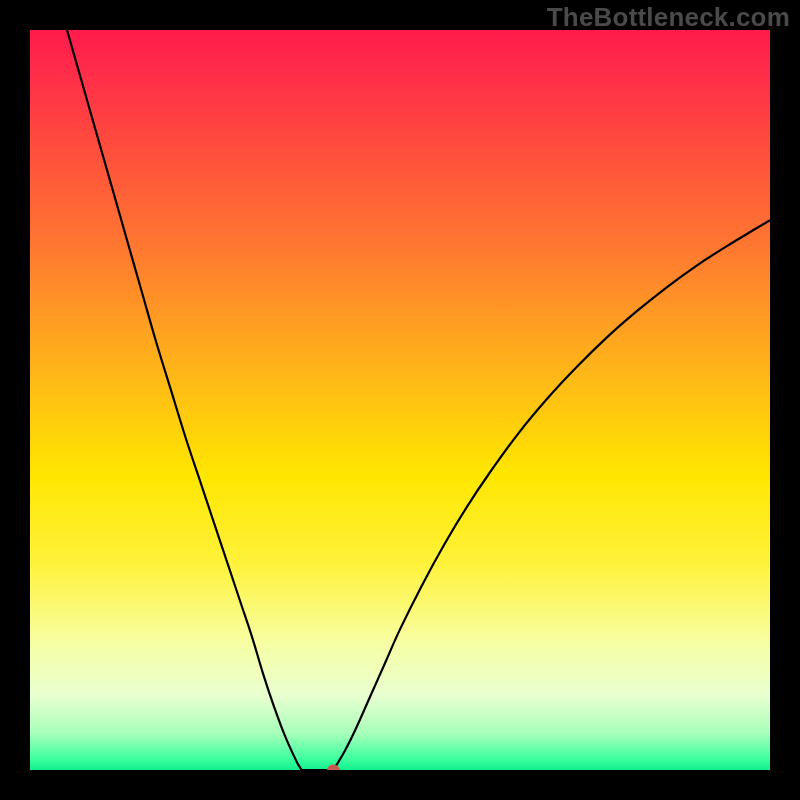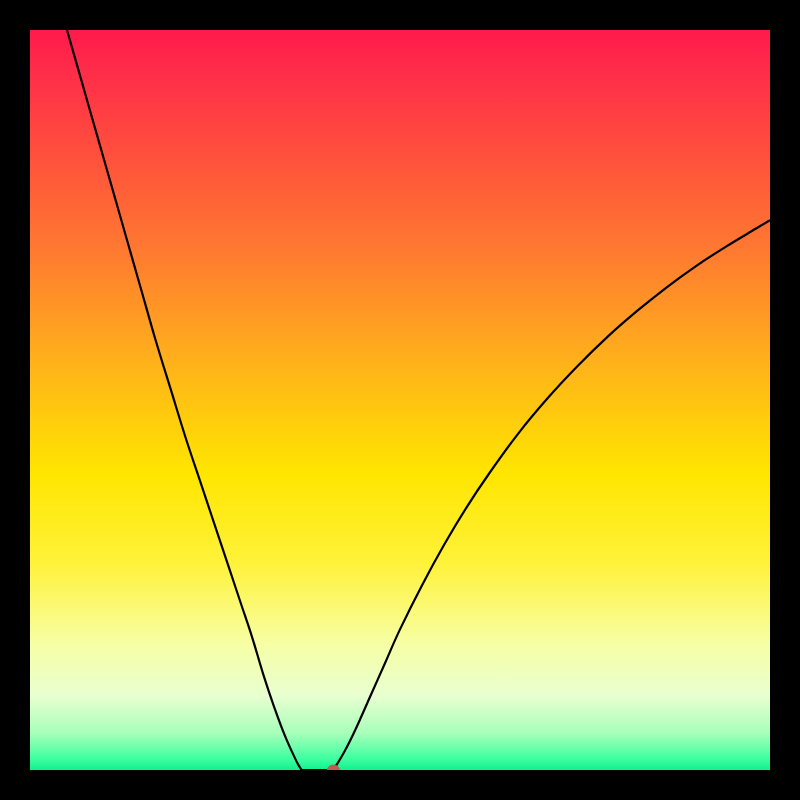--- a/index.html
+++ b/index.html
@@ -44,20 +44,21 @@
   .marker {
     fill: #c65a4f;
     stroke: #c65a4f;
   }
 </style>
 </head>
 <body>
 
 <div class="frame">
 
+  <div class="watermark">TheBottleneck.com</div>
 
   <div class="plot-wrap">
     <svg class="plot" viewBox="0 0 740 740" preserveAspectRatio="none">
       <defs>
         <linearGradient id="bg-grad" x1="0" y1="0" x2="0" y2="1">
             <stop offset="0%" stop-color="#ff1a4b"></stop>
             <stop offset="5%" stop-color="#ff2b4a"></stop>
             <stop offset="15%" stop-color="#ff4a3e"></stop>
             <stop offset="30%" stop-color="#ff7a30"></stop>
             <stop offset="45%" stop-color="#ffb21a"></stop>

